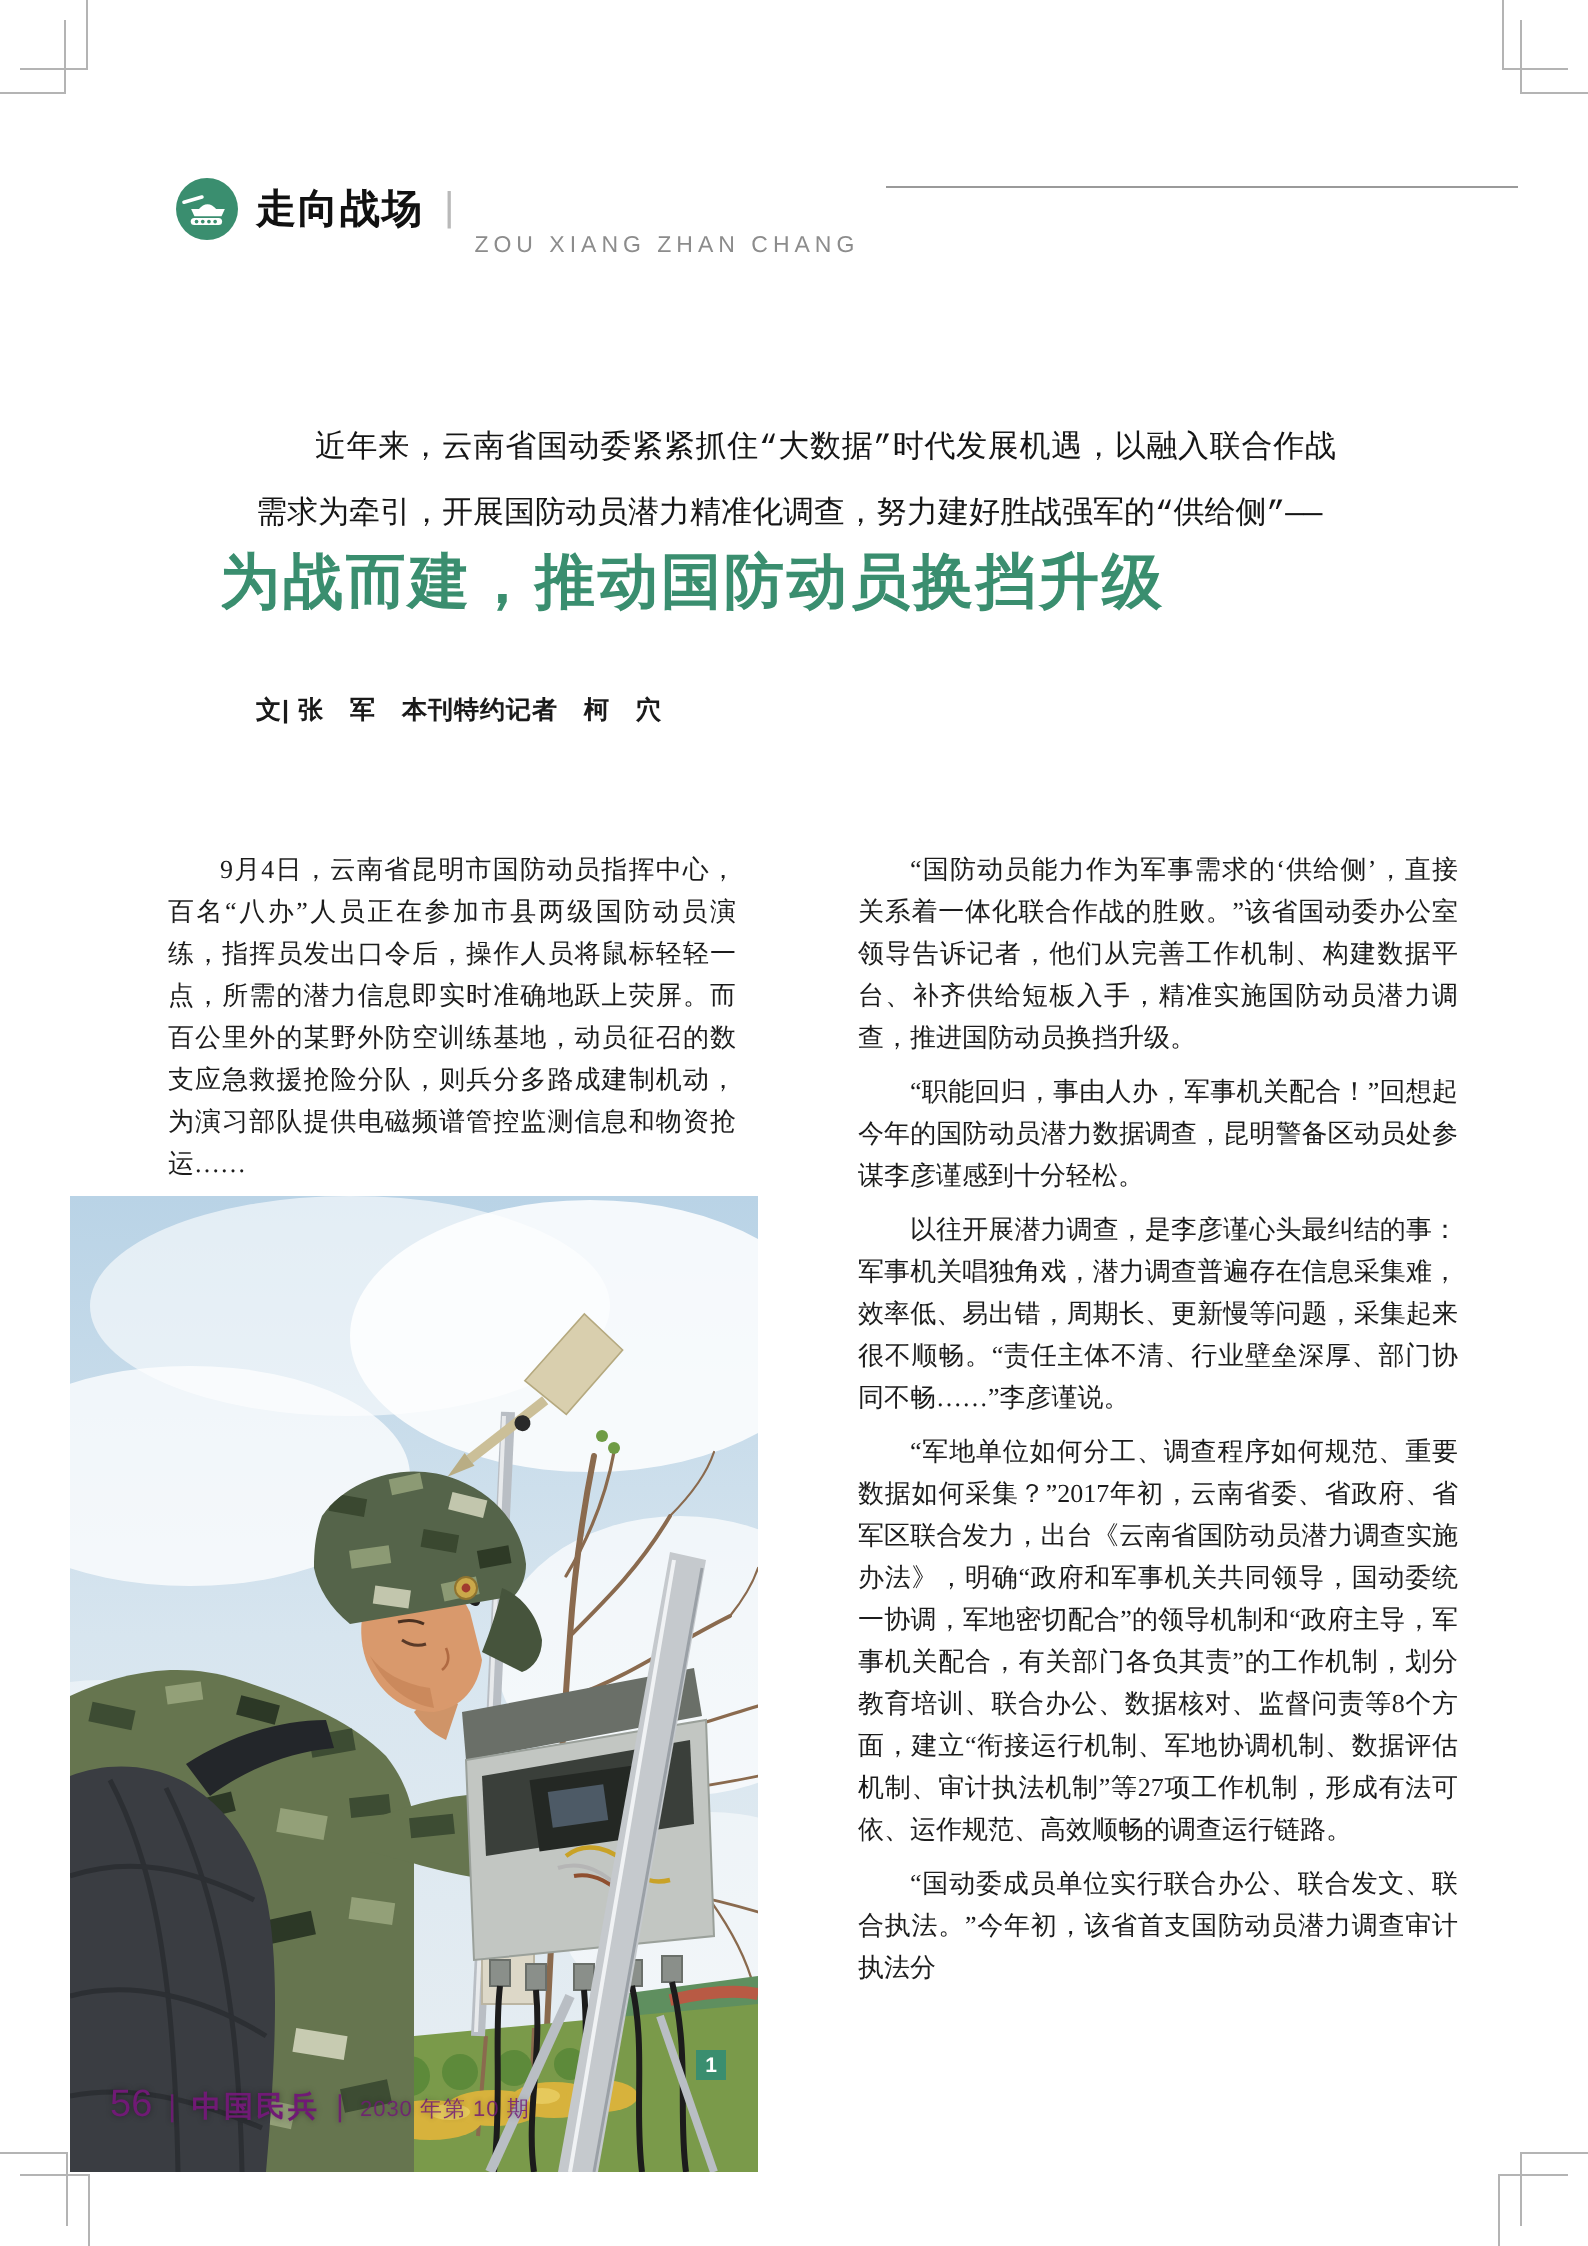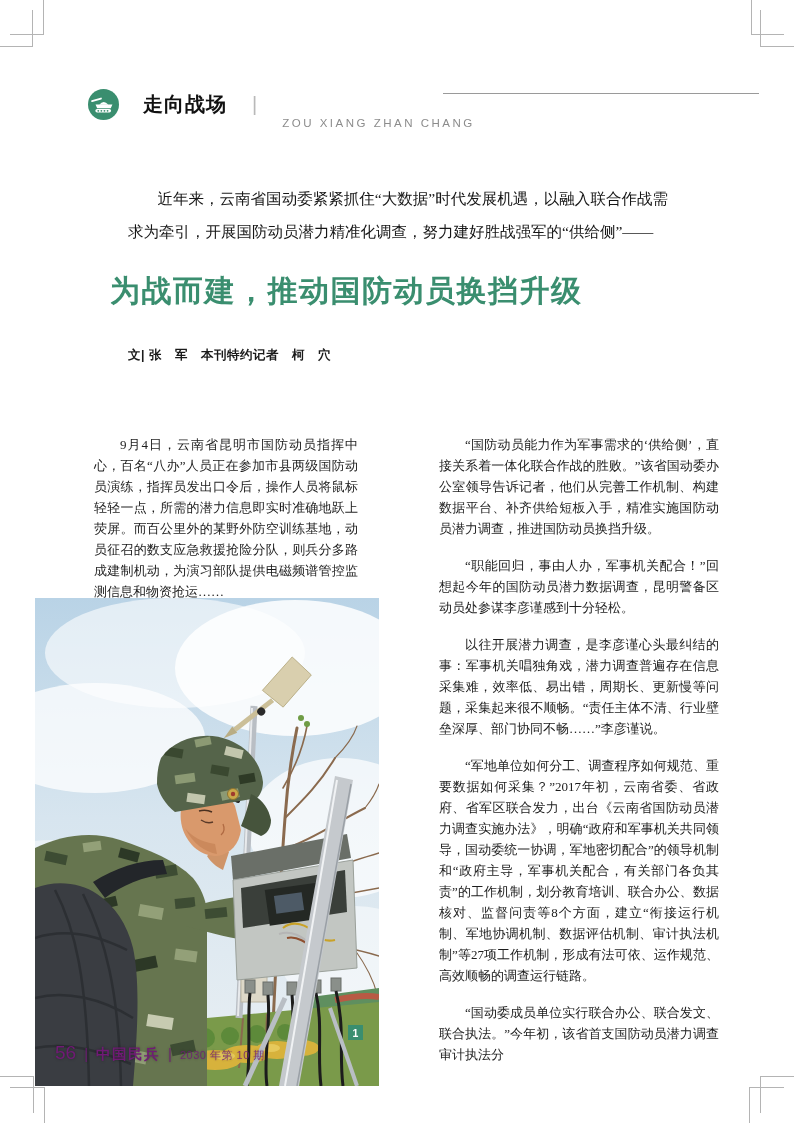--- a/index.html
+++ b/index.html
@@ -16,44 +16,44 @@
   .crop-tl-a { left: 10px; top: 0;    width: 34px; height: 35px; border-right: 1px solid var(--mark); border-bottom: 1px solid var(--mark); }
   .crop-tl-b { left: 0;    top: 10px; width: 33px; height: 37px; border-right: 1px solid var(--mark); border-bottom: 1px solid var(--mark); }
   .crop-tr-a { right: 10px; top: 0;    width: 33px; height: 35px; border-left: 1px solid var(--mark); border-bottom: 1px solid var(--mark); }
   .crop-tr-b { right: 0;    top: 10px; width: 34px; height: 37px; border-left: 1px solid var(--mark); border-bottom: 1px solid var(--mark); }
   .crop-bl-a { left: 0;  top: 1076px; width: 34px; height: 37px; border-right: 1px solid var(--mark); border-top: 1px solid var(--mark); }
   .crop-bl-b { left: 10px; top: 1087px; width: 35px; height: 36px; border-right: 1px solid var(--mark); border-top: 1px solid var(--mark); }
   .crop-br-a { right: 0;  top: 1076px; width: 34px; height: 37px; border-left: 1px solid var(--mark); border-top: 1px solid var(--mark); }
   .crop-br-b { right: 10px; top: 1087px; width: 35px; height: 36px; border-left: 1px solid var(--mark); border-top: 1px solid var(--mark); }
 
   
-  .header { position: absolute; left: 88px; top: 80px; display: flex; align-items: center; gap: 24px;
+  .header { position: absolute; left: 88px; top: 80px; display: flex; align-items: center; gap: 9px;
             font-family: "Liberation Sans", sans-serif; }
   .logo { width: 31px; height: 31px; border-radius: 50%; background: var(--accent);
           display: flex; align-items: center; justify-content: center; }
   .logo svg { width: 31px; height: 31px; display: block; }
   .section-cn { font-size: 20px; font-weight: bold; letter-spacing: 1px; color: #111; }
   .section-div { color: #b9b9b9; font-weight: 300; font-size: 20px; margin: 0 1px; }
   .section-en { font-size: 11.5px; letter-spacing: 2.5px; color: var(--muted); padding-top: 3px; margin-top: 34px; }
   .header-rule { position: absolute; left: 443px; top: 93px; width: 316px; height: 1px; background: #9a9a9a; }
 
   
-  .intro { position: absolute; left: 128px; top: 182px; width: 540px;
-           font-size: 15.5px; line-height: 33px; text-align: justify; text-indent: 1.9em; color: #161616; }
+  .intro { position: absolute; left: 128px; top: 208px; width: 540px;
+           font-size: 15.5px; line-height: 33px; text-align: justify; text-indent: 1.9em; color: #161616; font-family: Liberation Mono, monospace; }
   .article-title { position: absolute; left: 110px; top: 271px; width: 600px;
            font-family: "Liberation Sans", sans-serif; font-size: 30px; font-weight: bold;
            color: var(--accent); letter-spacing: 1.5px; }
   .byline { position: absolute; left: 128px; top: 347px; font-family: "Liberation Sans", sans-serif;
            font-size: 12.5px; font-weight: bold; color: #1a1a1a; letter-spacing: 0.5px; text-align: center; }
 
   
   .col { position: absolute; top: 418px; font-size: 13px; line-height: 21px; text-align: justify; }
   .col-left  { left: 78px;  width: 296px; }
   .col-right { left: 423px; width: 312px; }
-  .col p { margin: 16px; text-indent: 2em; }
+  .col p { margin: 6px; text-indent: 2em; }
   .sub-heading { font-family: "Liberation Sans", sans-serif; color: var(--accent);
            font-size: 17.5px; font-weight: bold; text-align: center; text-indent: 0 !important;
            margin: 21px 0 16px 0 !important; line-height: 24px; letter-spacing: 0.5px; }
 
   
   .photo { position: absolute; left: 35px; top: 598px; width: 344px; height: 488px; overflow: hidden; }
   .photo svg { display: block; width: 344px; height: 488px; }
   .photo-footer { position: absolute; left: 20px; bottom: 22px; color: #701a75;
            display: flex; align-items: baseline; gap: 8px; font-family: "Liberation Sans", sans-serif;
            text-shadow: 0 0 3px rgba(0,0,0,.35); }

